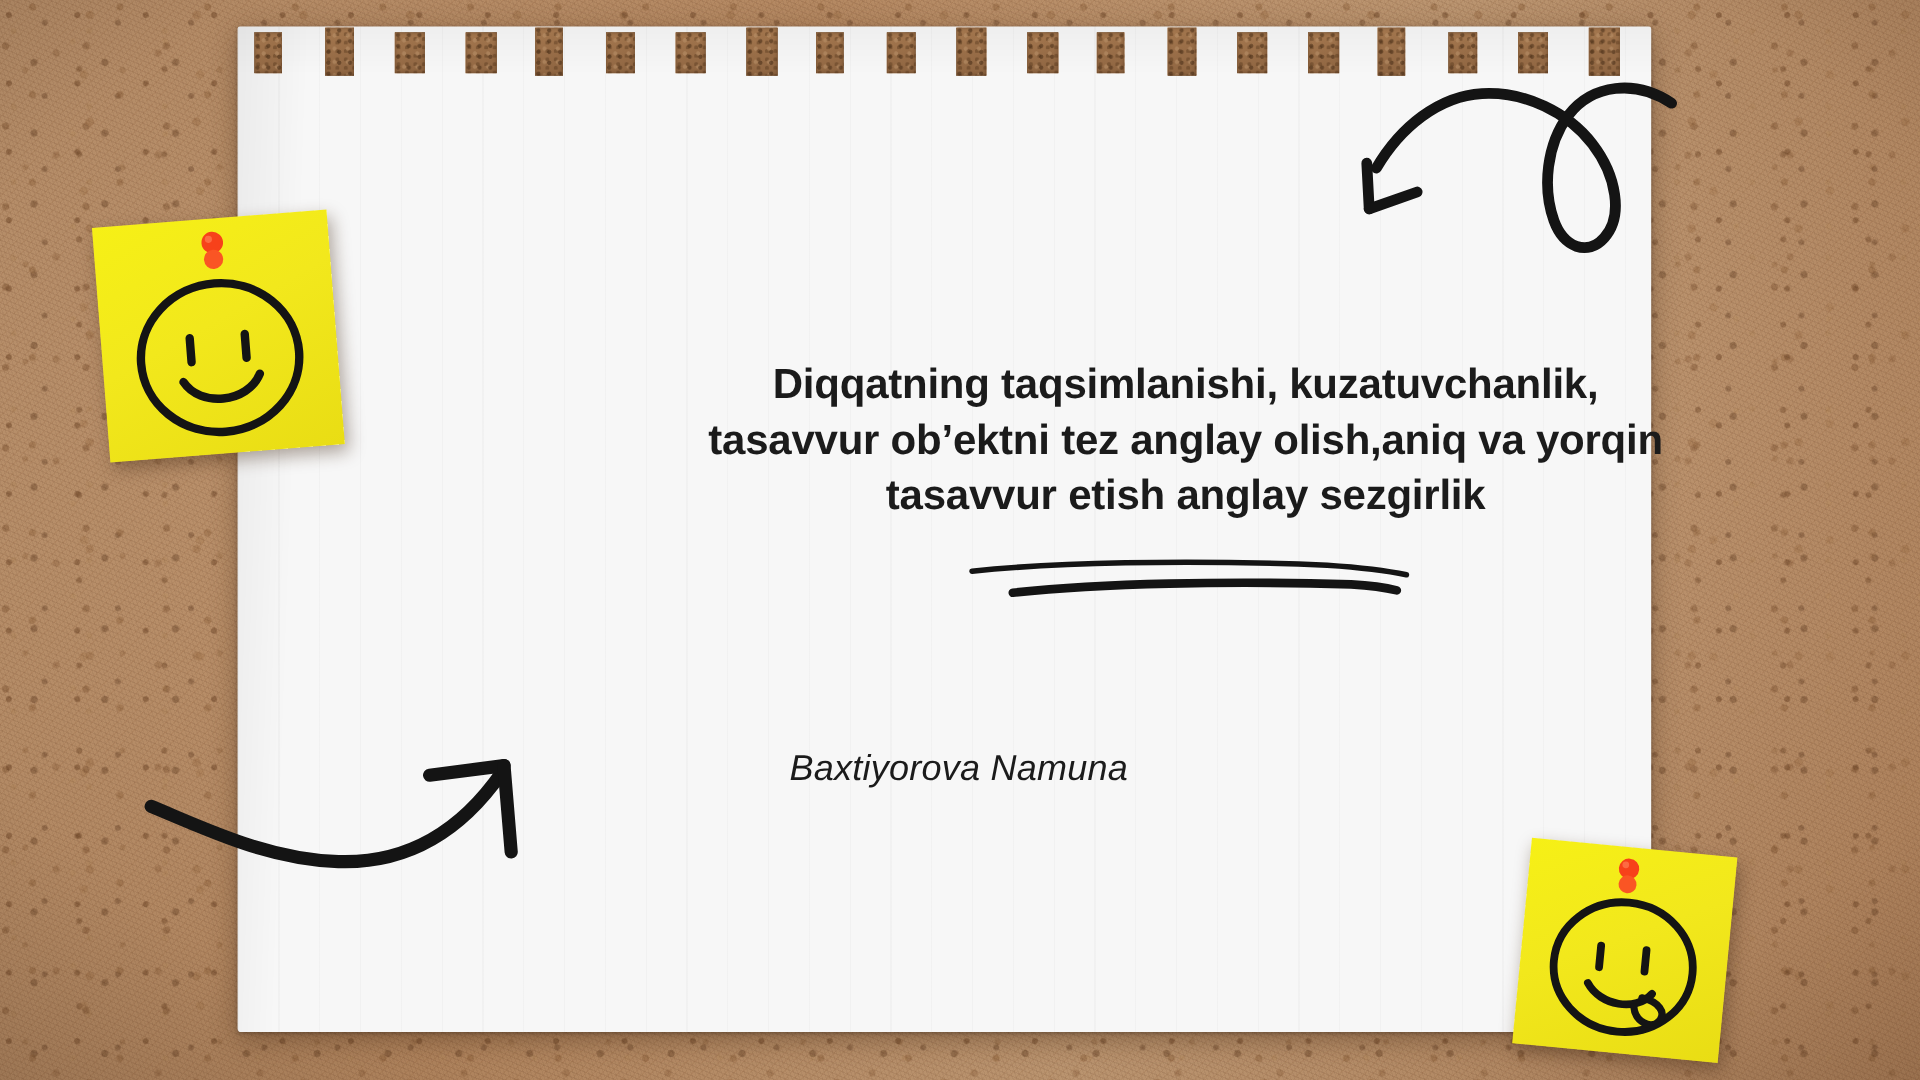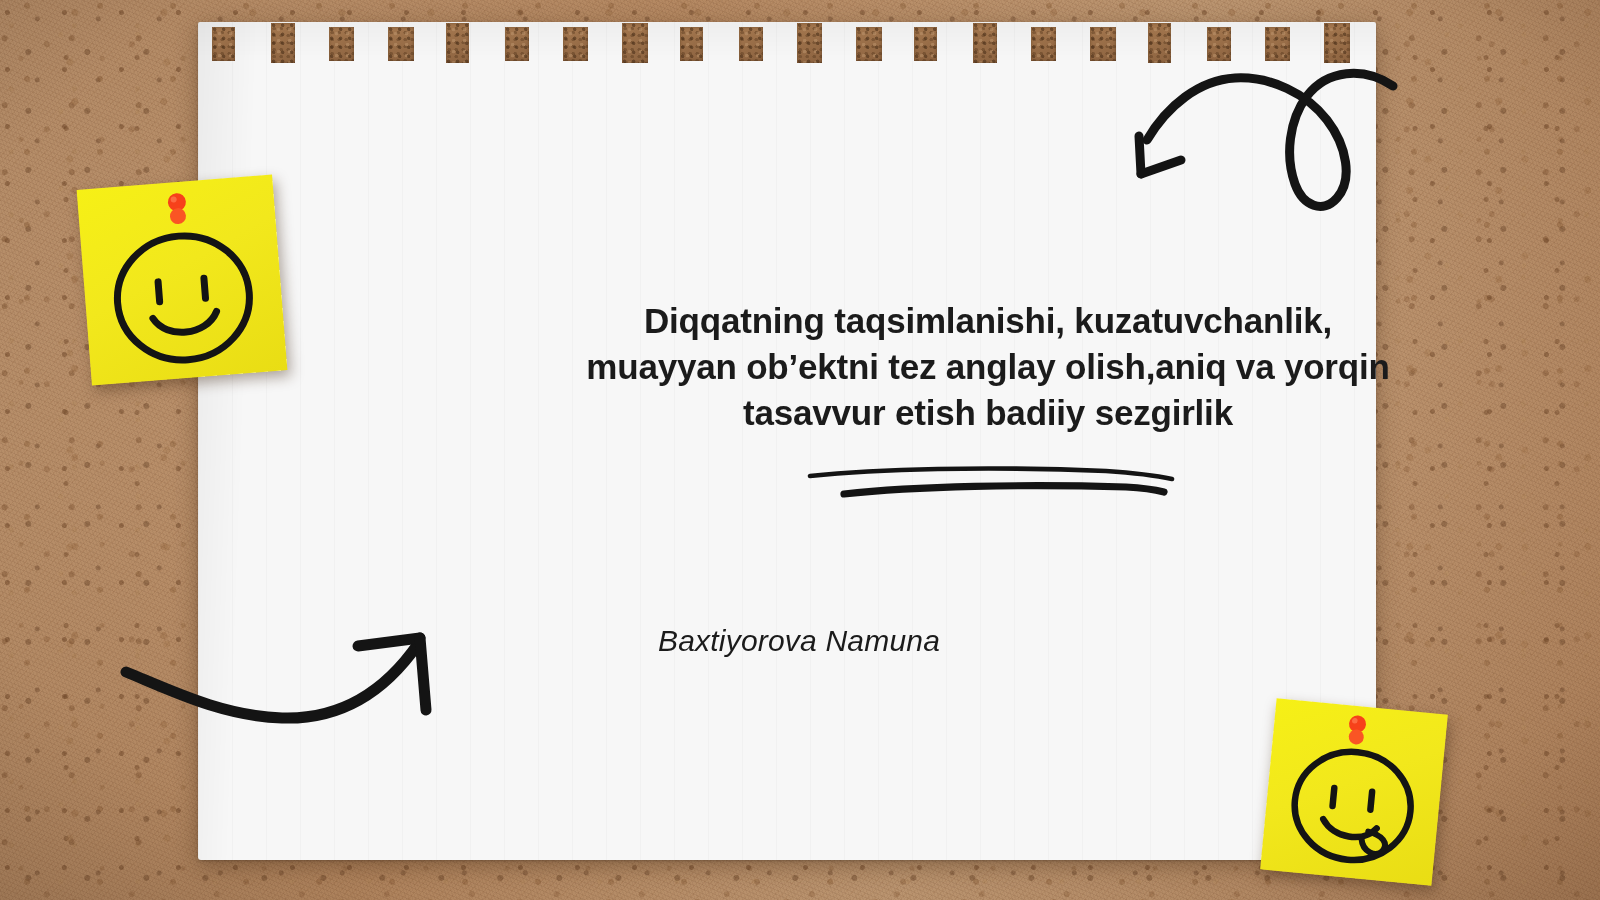--- a/index.html
+++ b/index.html
@@ -201,22 +201,22 @@
         <div class="hole" style="left: 833px; height: 34px; top: 5px; width: 25px;"></div>
         <div class="hole" style="left: 891.5px; height: 34px; top: 5px; width: 26px;"></div>
         <div class="hole" style="left: 950px; height: 40px; top: 1px; width: 23px;"></div>
         <div class="hole" style="left: 1008.5px; height: 34px; top: 5px; width: 24px;"></div>
         <div class="hole" style="left: 1067px; height: 34px; top: 5px; width: 25px;"></div>
         <div class="hole" style="left: 1125.5px; height: 40px; top: 1px; width: 26px;"></div>
       </div>
 
     <div id="title">
       <div>Diqqatning taqsimlanishi, kuzatuvchanlik,</div>
-      <div>muayyan ob’ektni tez anglay olish,aniq va yorqin</div>
-      <div>tasavvur etish badiiy sezgirlik</div>
+      <div>tasavvur ob’ektni tez anglay olish,aniq va yorqin</div>
+      <div>tasavvur etish anglay sezgirlik</div>
     </div>
 
     <svg id="title-underline" class="ink" viewBox="0 0 370 52">
       <path d="M4,22 C70,15 180,12 300,17 C330,19 352,22 366,25" stroke="#141414" stroke-width="4.6" fill="none" stroke-linecap="round"></path>
       <path d="M38,40 C110,32 220,30 320,33 C338,34 350,36 358,38" stroke="#141414" stroke-width="7.2" fill="none" stroke-linecap="round"></path>
     </svg>
 
     <div id="author">Baxtiyorova Namuna</div>
   </div>
 

